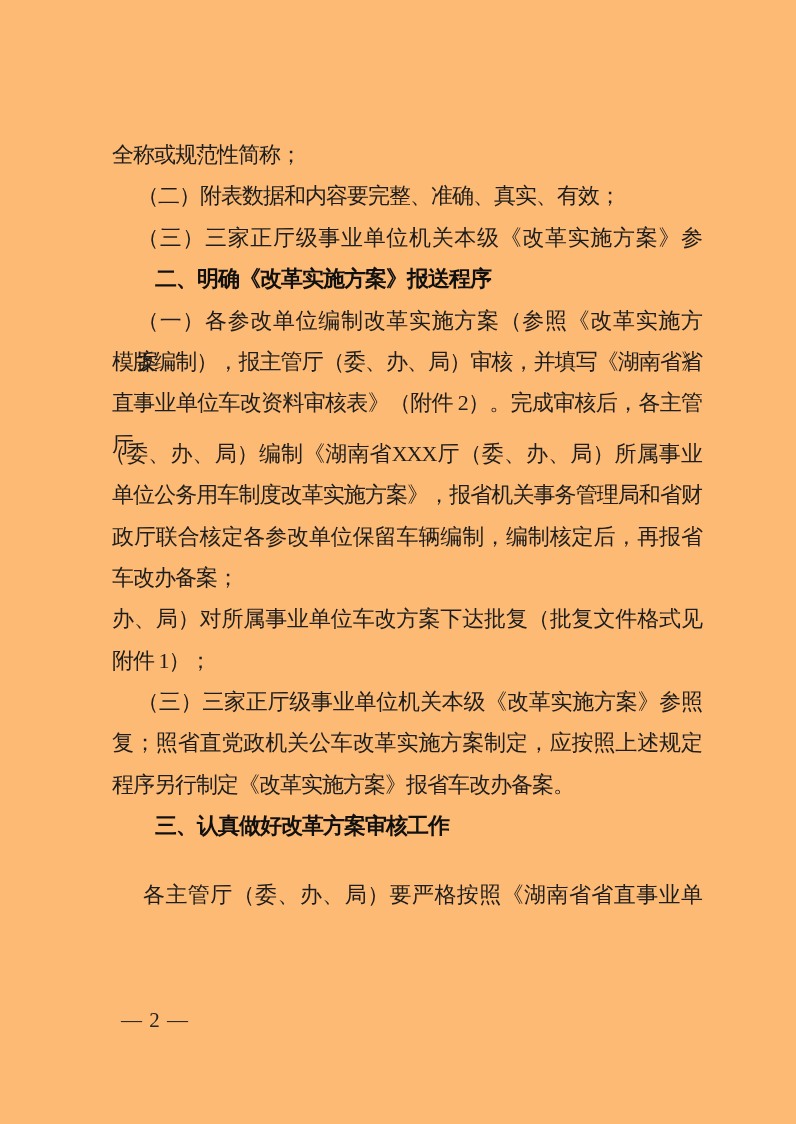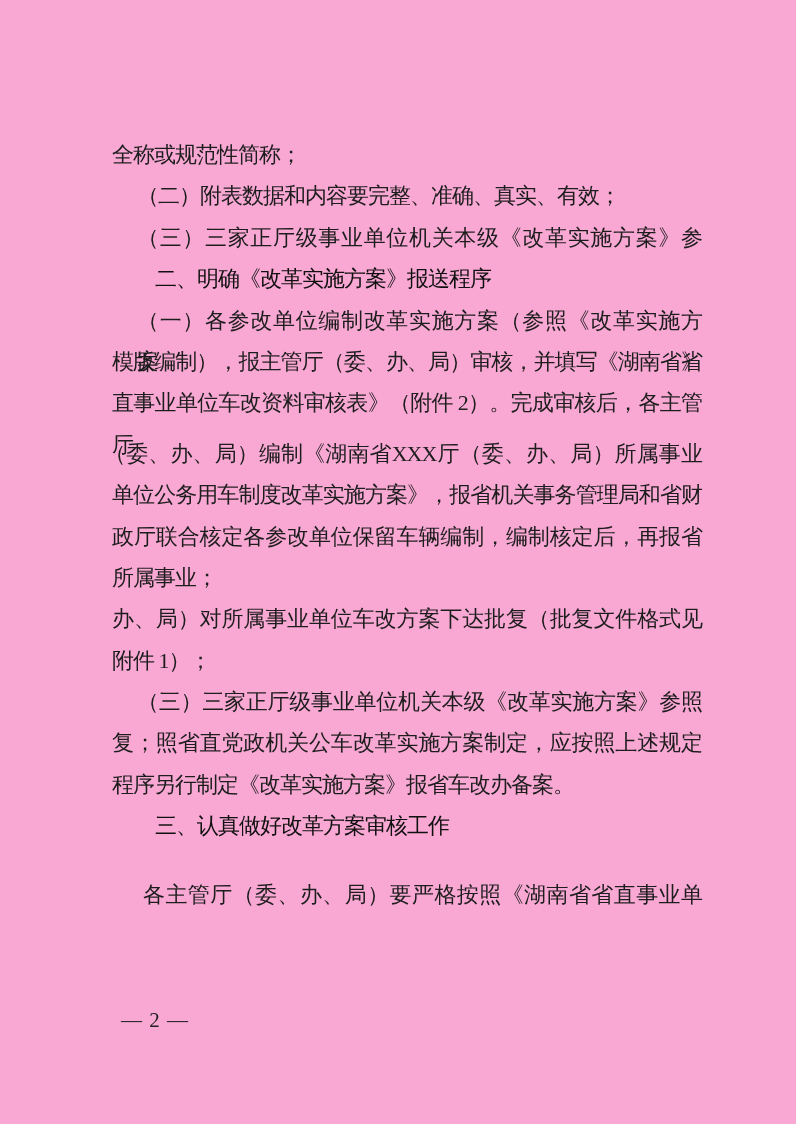--- a/index.html
+++ b/index.html
@@ -1,21 +1,21 @@
 <!DOCTYPE html>
 <html><head>
 <meta charset="utf-8">
 <style>
   html, body { margin: 0; padding: 0; background: #e8e8e8; }
   .page {
     position: relative;
     width: 796px;
     height: 1124px;
     margin: 0 auto;
-    background: #f9a8d4;
+    background: #fdba74;
     overflow: hidden;
     font-family: "Liberation Serif", "DejaVu Serif", serif;
   }
   .text-block {
     position: absolute;
     left: 112px;
     top: 134px;
     width: 590px;
   }
   .line {
@@ -31,21 +31,21 @@
     white-space: normal;
     text-align: justify;
     text-align-last: justify;
     text-justify: inter-character;
   }
   .indent-paren { padding-left: 25px; }
   .indent-para  { padding-left: 31px; margin-top: 27px; }
   .hang { margin-left: -8px; margin-top: 9px; }
   .heading {
     font-family: "Liberation Sans", "DejaVu Sans", sans-serif;
-    font-weight: normal;
+    font-weight: bold;
     color: #101010;
     padding-left: 43px;
     letter-spacing: -1px;
   }
   .page-number {
     position: absolute;
     left: 121px;
     top: 1008px;
     font-size: 21px;
     letter-spacing: 1px;
@@ -61,21 +61,21 @@
     <div class="line">全称或规范性简称；</div>
     <div class="line indent-paren">（二）附表数据和内容要完整、准确、真实、有效；</div>
     <div class="line indent-paren fill">（三）三家正厅级事业单位机关本级《改革实施方案》参</div>
     <div class="line heading">二、明确《改革实施方案》报送程序</div>
     <div class="line indent-paren fill">（一）各参改单位编制改革实施方案（参照《改革实施方案》</div>
     <div class="line fill">模版编制），报主管厅（委、办、局）审核，并填写《湖南省省</div>
     <div class="line fill">直事业单位车改资料审核表》（附件 2）。完成审核后，各主管厅</div>
     <div class="line hang fill">（委、办、局）编制《湖南省XXX厅（委、办、局）所属事业</div>
     <div class="line fill">单位公务用车制度改革实施方案》，报省机关事务管理局和省财</div>
     <div class="line fill">政厅联合核定各参改单位保留车辆编制，编制核定后，再报省</div>
-    <div class="line">所属事业；</div>
+    <div class="line">车改办备案；</div>
     <div class="line fill">办、局）对所属事业单位车改方案下达批复（批复文件格式见</div>
     <div class="line">附件 1）；</div>
     <div class="line indent-paren fill">（三）三家正厅级事业单位机关本级《改革实施方案》参照</div>
     <div class="line fill">复；照省直党政机关公车改革实施方案制定，应按照上述规定</div>
     <div class="line">程序另行制定《改革实施方案》报省车改办备案。</div>
     <div class="line heading">三、认真做好改革方案审核工作</div>
     <div class="line indent-para fill">各主管厅（委、办、局）要严格按照《湖南省省直事业单</div>
   </div>
   <div class="page-number">— 2 —</div>
 </div>

